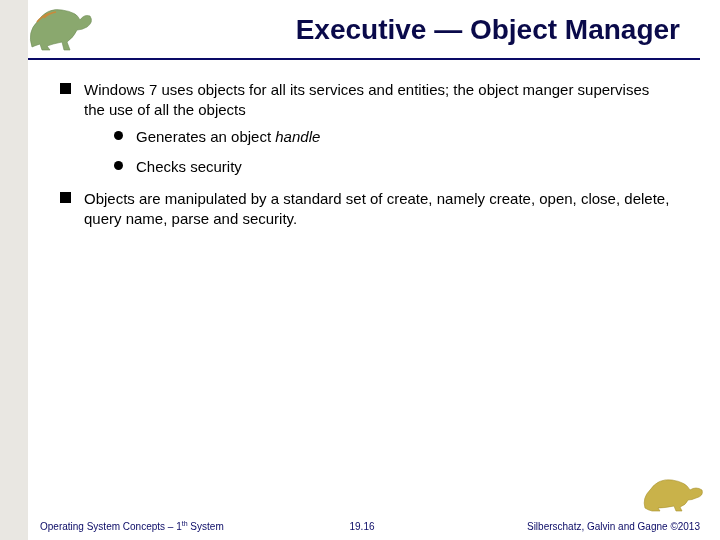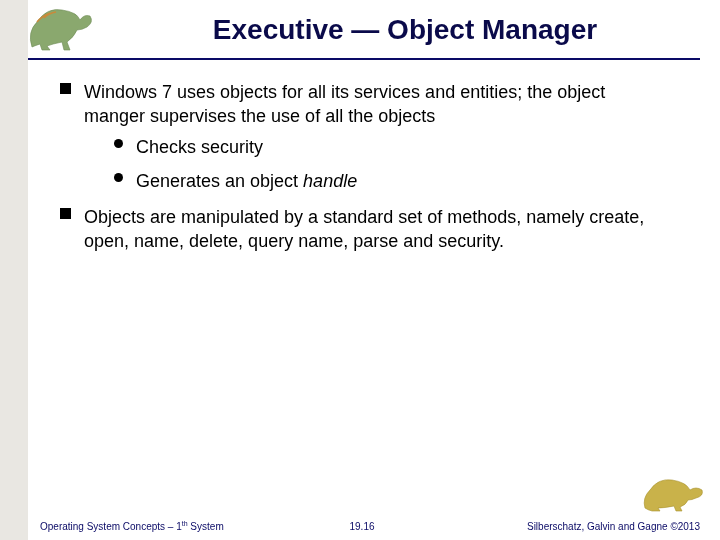--- a/index.html
+++ b/index.html
@@ -35,36 +35,36 @@
     height: 42px;
   }
   .title {
     position: absolute;
     top: 14px;
     left: 130px;
     right: 40px;
     font-size: 28px;
     font-weight: bold;
     color: #0a0a4a;
-    text-align: center;
+    text-align: right;
   }
   .rule {
     position: absolute;
     top: 58px;
     left: 28px;
     right: 20px;
     height: 0;
     border-top: 2px solid #0a0a66;
   }
   .content {
     position: absolute;
     top: 80px;
     left: 60px;
     right: 50px;
-    font-size: 18px;
+    font-size: 15px;
     color: #000;
     line-height: 1.35;
   }
   .b1 {
     position: relative;
     padding-left: 24px;
     margin-bottom: 10px;
   }
   .b1::before {
     content: "";
@@ -123,29 +123,29 @@
 </div>
 
 <div class="title">Executive — Object Manager</div>
 <div class="rule"></div>
 
 <div class="content">
   <div class="b1">
     <span>Windows 7 uses objects for all its services and entities; the object manger supervises the use of all the objects</span>
     <div class="b2-group">
       <div class="b2">
-        <span>Checks security</span>
+        <span>Generates an object </span><span class="handle-word">handle</span>
       </div>
       <div class="b2">
-        <span>Generates an object </span><span class="handle-word">handle</span>
+        <span>Checks security</span>
       </div>
     </div>
   </div>
   <div class="b1">
-    <span>Objects are manipulated by a standard set of methods, namely create, open, name, delete, query name, parse and security.</span>
+    <span>Objects are manipulated by a standard set of create, namely create, open, close, delete, query name, parse and security.</span>
   </div>
 </div>
 
 <div class="dino-bottom">
   <svg viewBox="0 0 70 42">
     <path d="M5 38 Q2 28 10 20 Q18 8 32 10 Q46 12 50 20 Q56 16 62 20 Q64 26 56 28 Q52 30 48 30 Q46 35 40 37 L42 41 L36 41 L34 36 Q24 38 18 38 L20 41 L12 41 Q8 40 5 38 Z" fill="#c9b24a" stroke="#a8922e" stroke-width="0.6"></path>
   </svg>
 </div>
 
 <div class="footer">

